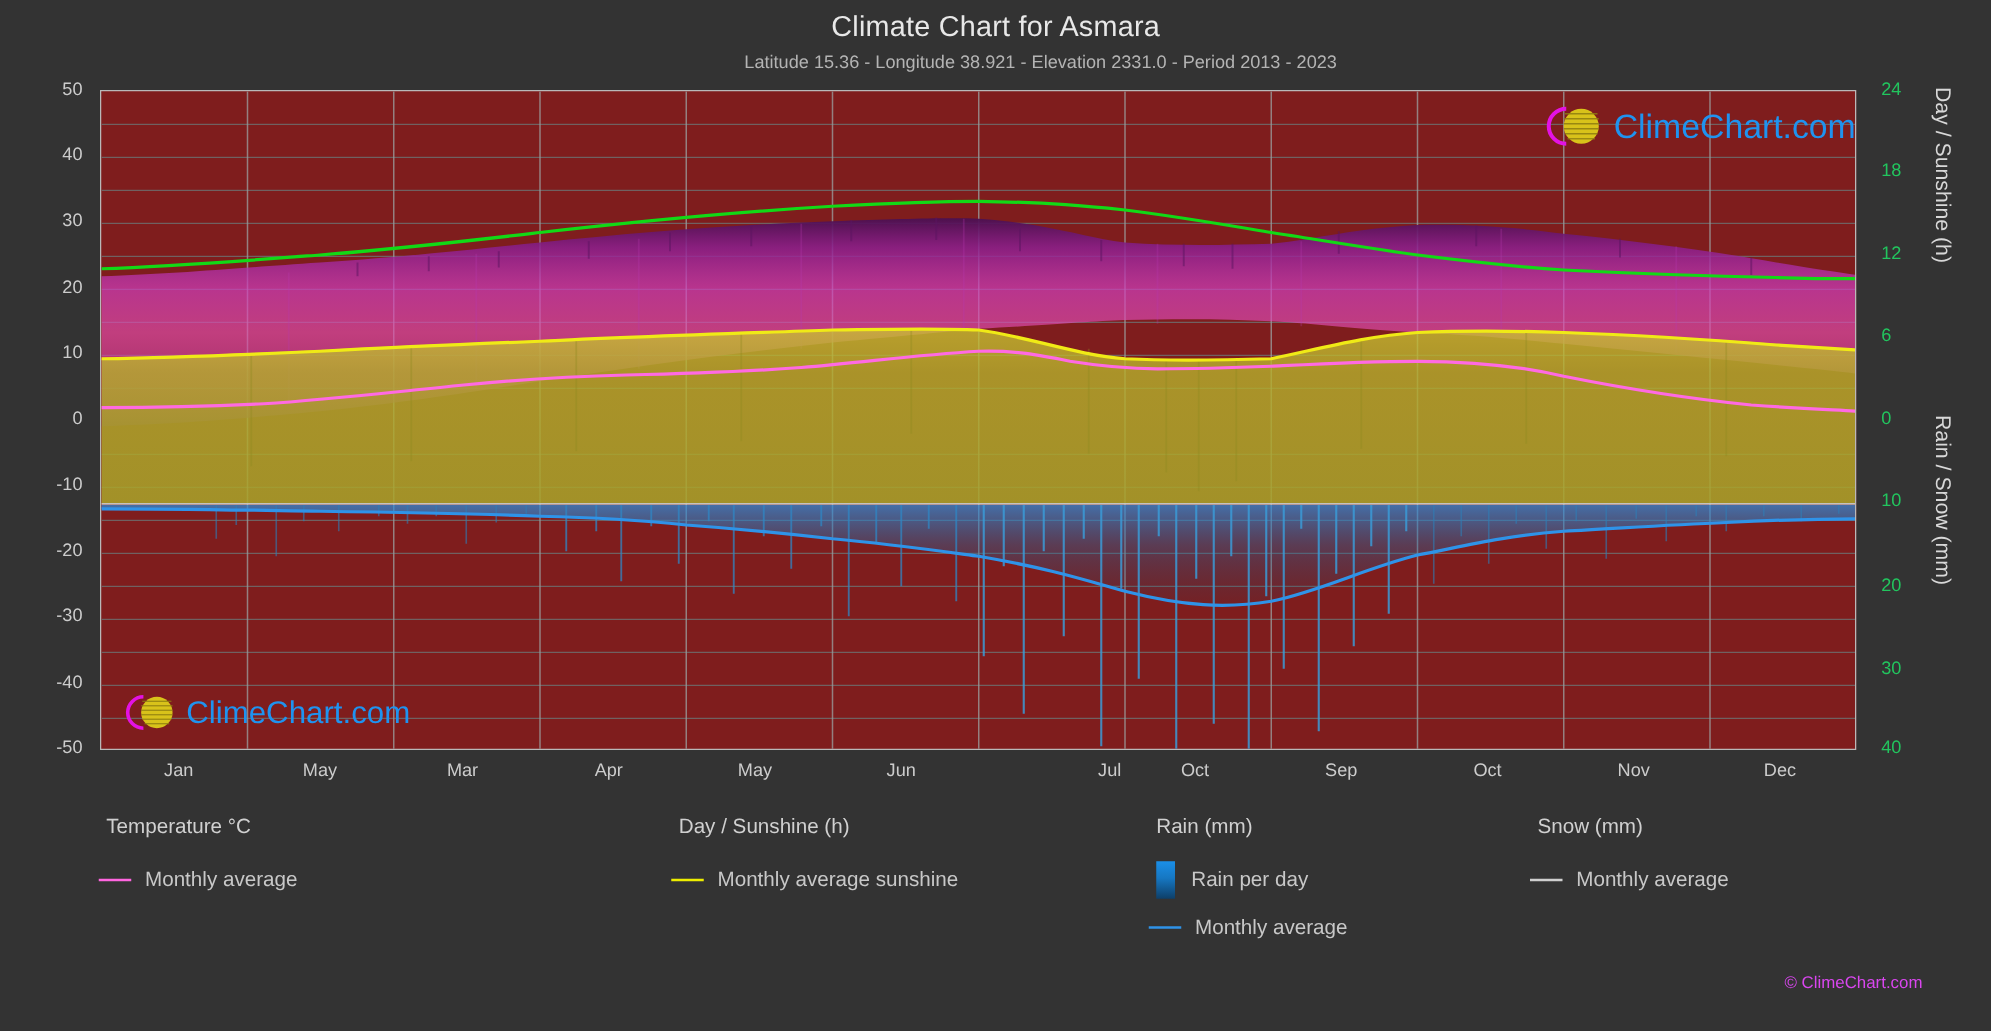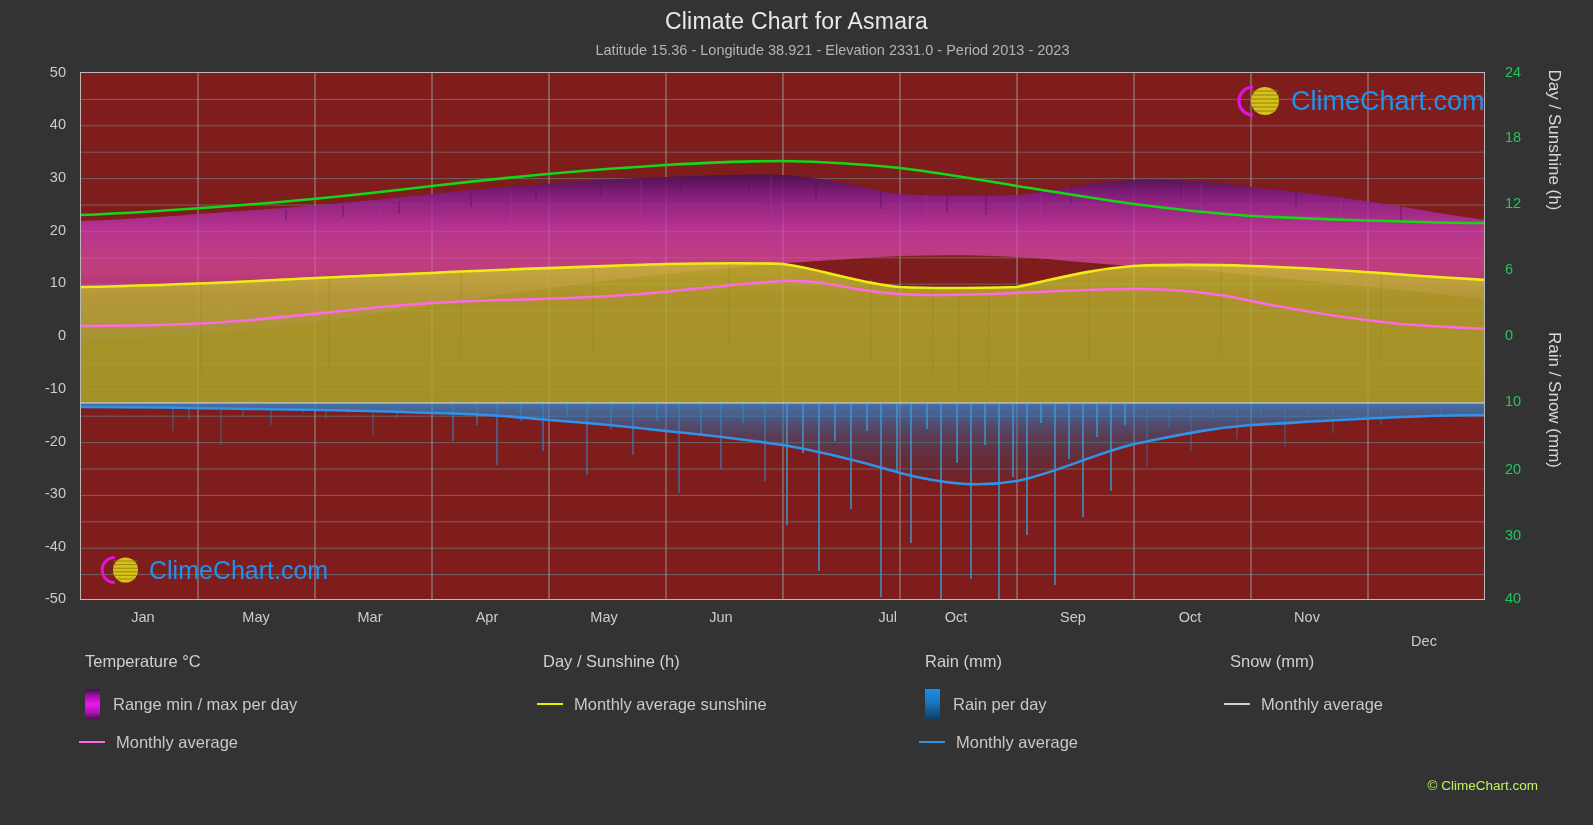--- a/index.html
+++ b/index.html
@@ -67,21 +67,21 @@
 
   
   .legend-col{position:absolute;top:652px;}
   .legend-head{font-size:16.5px;color:#d0d0d0;margin-bottom:14px;}
   .legend-row{display:flex;align-items:center;height:38px;}
   .legend-text{font-size:16.5px;color:#c8c8c8;margin-left:13px;white-space:nowrap;}
   .sw-box{width:15px;height:30px;flex:0 0 15px;}
   .sw-line{width:26px;height:0;flex:0 0 26px;border-top-width:2.4px;border-top-style:solid;margin-left:-5px;}
 
   .copyright{
-    position:absolute;right:12px;top:778px;font-size:13.5px;color:#bef264;
+    position:absolute;right:12px;top:778px;font-size:13.5px;color:#d946ef;
   }
 
   
   .logo{position:absolute;display:flex;align-items:center;}
 </style>
 </head>
 <body>
 
 <div class="chart-root">
 
@@ -120,21 +120,21 @@
   <div class="xtick" style="left:196px;top:609px;">May</div>
   <div class="xtick" style="left:310px;top:609px;">Mar</div>
   <div class="xtick" style="left:427px;top:609px;">Apr</div>
   <div class="xtick" style="left:544px;top:609px;">May</div>
   <div class="xtick" style="left:661px;top:609px;">Jun</div>
   <div class="xtick" style="left:777px;top:609px;text-align:right;">Jul</div>
   <div class="xtick" style="left:896px;top:609px;">Oct</div>
   <div class="xtick" style="left:1013px;top:609px;">Sep</div>
   <div class="xtick" style="left:1130px;top:609px;">Oct</div>
   <div class="xtick" style="left:1247px;top:609px;">Nov</div>
-  <div class="xtick" style="left:1364px;top:609px;margin-top:24px;">Dec</div>
+  <div class="xtick" style="left:1364px;top:609px;">Dec</div>
 
   <div class="plot">
     <svg class="plot-svg" width="1405" height="528" viewBox="0 0 1405 528">
       <defs>
 
         <linearGradient id="tempGrad" x1="0" y1="0" x2="0" y2="1">
           <stop offset="0%" stop-color="#4a1050" stop-opacity="0.95"></stop>
           <stop offset="14%" stop-color="#8b1f8f" stop-opacity="0.85"></stop>
           <stop offset="34%" stop-color="#d13fbe" stop-opacity="0.70"></stop>
           <stop offset="55%" stop-color="#e34fb0" stop-opacity="0.66"></stop>
@@ -403,24 +403,20 @@
           <line x1="23" y1="30" x2="45" y2="30"></line>
         </g>
       </svg>
       <span style="font-size:25px;color:#1f93ef;margin-left:2px;">ClimeChart.com</span>
     </div>
   </div>
 
   <div class="legend-col" style="left:85px;">
     <div class="legend-head">Temperature °C</div>
     <div class="legend-row">
-      <span class="sw-box" style="background:linear-gradient(180deg,#3d0f44 0%,#9a12a0 22%,#f016f0 50%,#a614ac 80%,#45104a 100%);"></span>
-      <span class="legend-text">Range min / max per day</span>
-    </div>
-    <div class="legend-row">
       <span class="sw-line" style="border-top-color:#ff66e0;margin-left:-6px;width:28px;"></span>
       <span class="legend-text" style="margin-left:11px;">Monthly average</span>
     </div>
   </div>
 
   <div class="legend-col" style="left:543px;">
     <div class="legend-head">Day / Sunshine (h)</div>
     <div class="legend-row">
       <span class="sw-line" style="border-top-color:#eded00;margin-left:-6px;width:28px;"></span>
       <span class="legend-text" style="margin-left:11px;">Monthly average sunshine</span>

